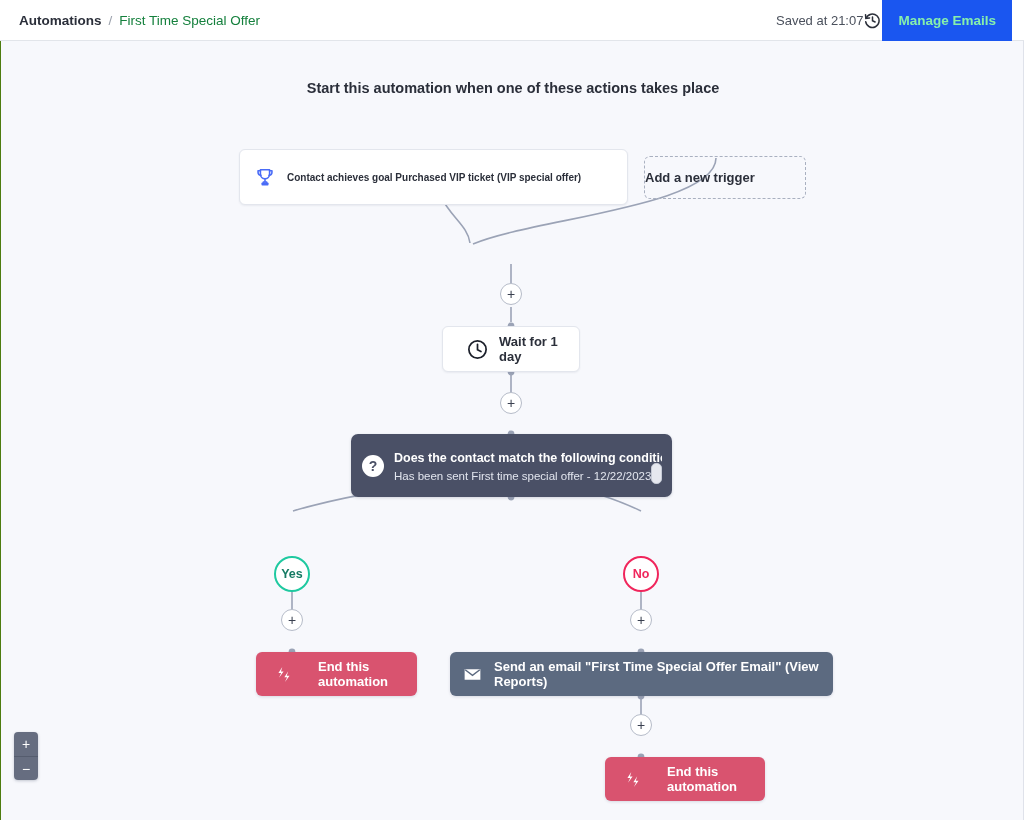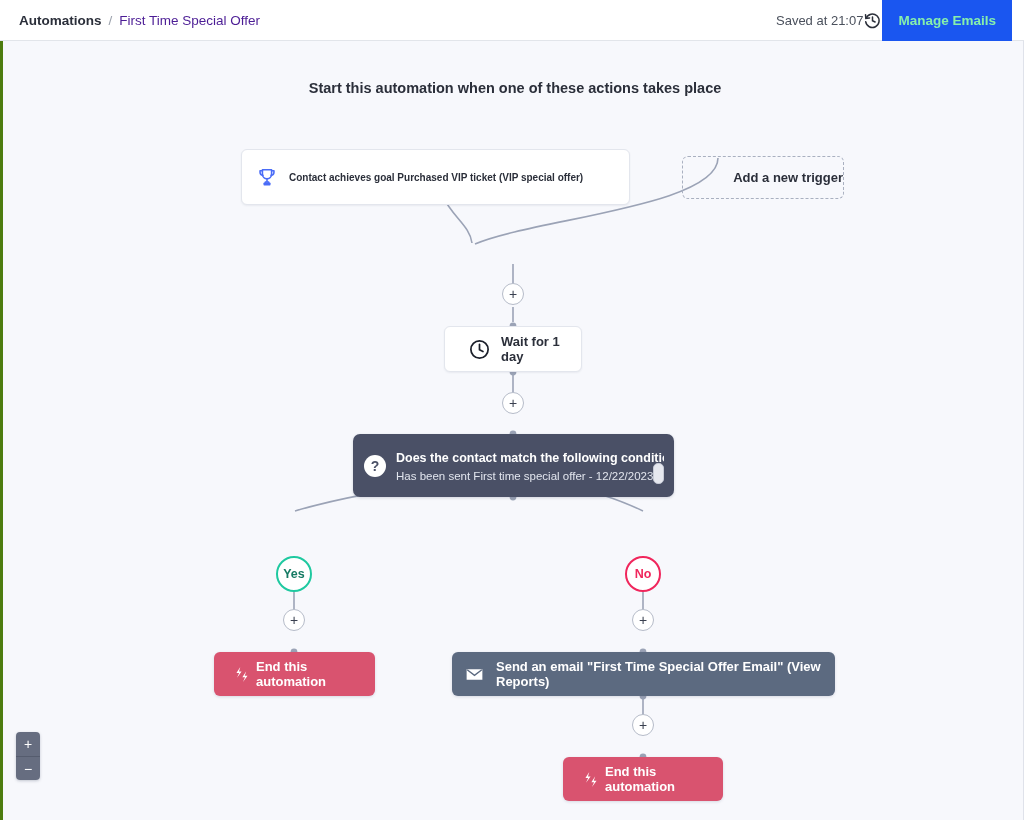--- a/index.html
+++ b/index.html
@@ -18,21 +18,21 @@
     border-bottom: 1px solid #e2e5ea;
     display: flex; align-items: center;
   }
   .breadcrumb {
     display: flex; align-items: center; gap: 7px;
     margin-left: 19px;
     font-size: 13.5px;
   }
   .crumb-root { font-weight: bold; color: #2b2f3a; }
   .crumb-sep { color: #9aa0ab; font-weight: normal; }
-  .crumb-current { color: #4c1d95; }
+  .crumb-current { color: #15803d; }
 
   .header-right {
     margin-left: auto; display: flex; align-items: center; 
     padding-right: 12px;
   }
   .saved-text { font-size: 13px; color: #4a505c; }
   .history-icon { width: 19px; height: 19px; display: block; cursor: pointer; }
   .manage-btn {
     background: #1a56f0; color: #86efac;
     font-size: 13.5px; font-weight: bold;
@@ -40,21 +40,21 @@
     height: 50px; padding: 0 16px;
     cursor: pointer;
     font-family: "Liberation Sans", sans-serif;
   }
 
   
   .canvas {
     position: absolute; left: 0; top: 41px;
     width: 1024px; height: 779px;
     background: #f7f8fc;
-    border-left: 3px solid #4d7c0f;
+    border-left: 1px solid #4d7c0f;
     border-right: 1px solid #dfe2ea;
     overflow: hidden;
   }
   .edges { position: absolute; left: 0; top: 0; width: 1024px; height: 779px; }
 
   .flow-title {
     position: absolute; left: 0; top: 39px; width: 1024px;
     text-align: center;
     font-size: 14.5px; font-weight: bold; color: #2b2f3a;
   }
@@ -66,22 +66,22 @@
     left: 238px; top: 108px; width: 389px; height: 56px;
     background: #ffffff; border: 1px solid #e3e6ed; border-radius: 6px;
     box-shadow: 0 1px 2px rgba(40,50,80,.07);
     padding-left: 14px; gap: 11px;
   }
   .trigger-card .lbl { font-size: 10px; font-weight: bold; color: #2b2f3a; }
 
   .add-trigger {
     left: 643px; top: 115px; width: 162px; height: 43px;
     border: 1px dashed #a9b0c0; border-radius: 6px;
-    justify-content: flex-end;
-    background: transparent; cursor: pointer; margin-left: 36px;
+    justify-content: flex-start;
+    background: transparent; cursor: pointer;
   }
   .add-trigger .lbl { font-size: 13px; font-weight: bold; color: #2b2f3a; }
 
   .wait-card {
     left: 441px; top: 285px; width: 138px; height: 46px;
     background: #ffffff; border: 1px solid #e3e6ed; border-radius: 6px;
     box-shadow: 0 1px 2px rgba(40,50,80,.07);
     padding-left: 23px; gap: 10px;
   }
   .wait-card .lbl { font-size: 13px; font-weight: bold; color: #2b2f3a; }
@@ -118,21 +118,22 @@
     left: 449px; top: 611px; width: 383px; height: 44px;
     background: #5c6a80; border-radius: 6px;
     padding-left: 12px; gap: 11px;
     box-shadow: 0 1px 3px rgba(40,50,80,.15);
   }
   .email-card .lbl { font-size: 13px; font-weight: bold; color: #ffffff; }
 
   .end-card {
     background: #d9536f; border-radius: 6px;
     box-shadow: 0 1px 3px rgba(40,50,80,.15);
-    gap: 4px;
+    gap: 24px;
+    margin-left: 44px;
   }
   .end-card .lbl { font-size: 13px; font-weight: bold; color: #ffffff; }
   .end-a { left: 211px; top: 611px; width: 161px; height: 44px; padding-left: 17px; }
   .end-b { left: 560px; top: 716px; width: 160px; height: 44px; padding-left: 17px; }
 
   
   .plus {
     position: absolute; width: 22px; height: 22px; border-radius: 50%;
     background: #ffffff; border: 1px solid #b6bcc9;
     display: flex; align-items: center; justify-content: center;

